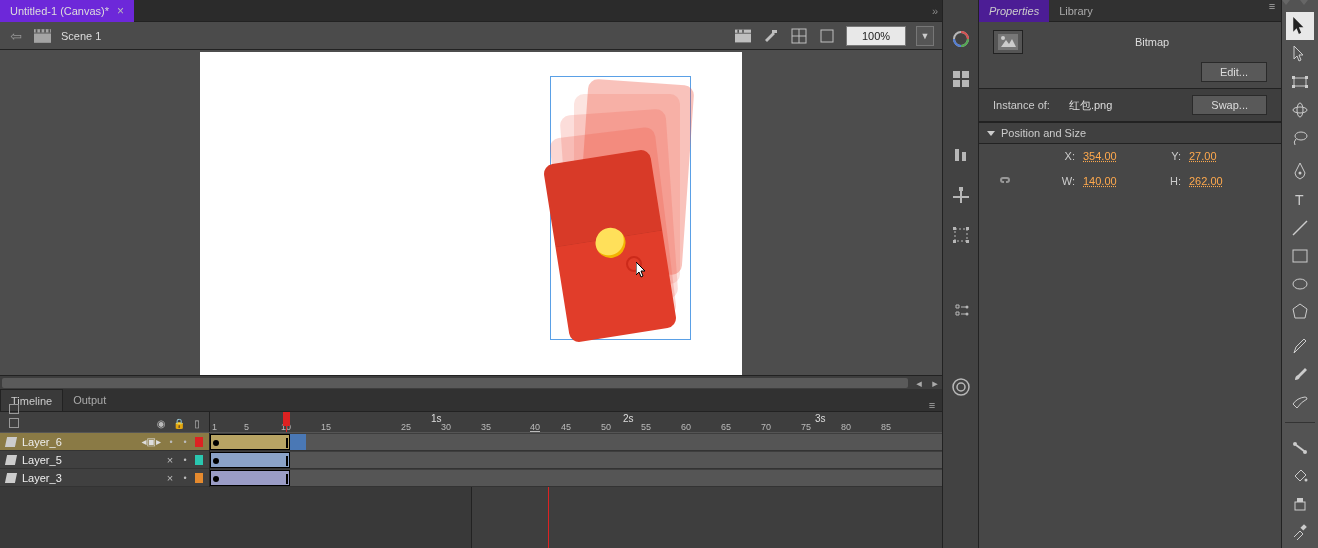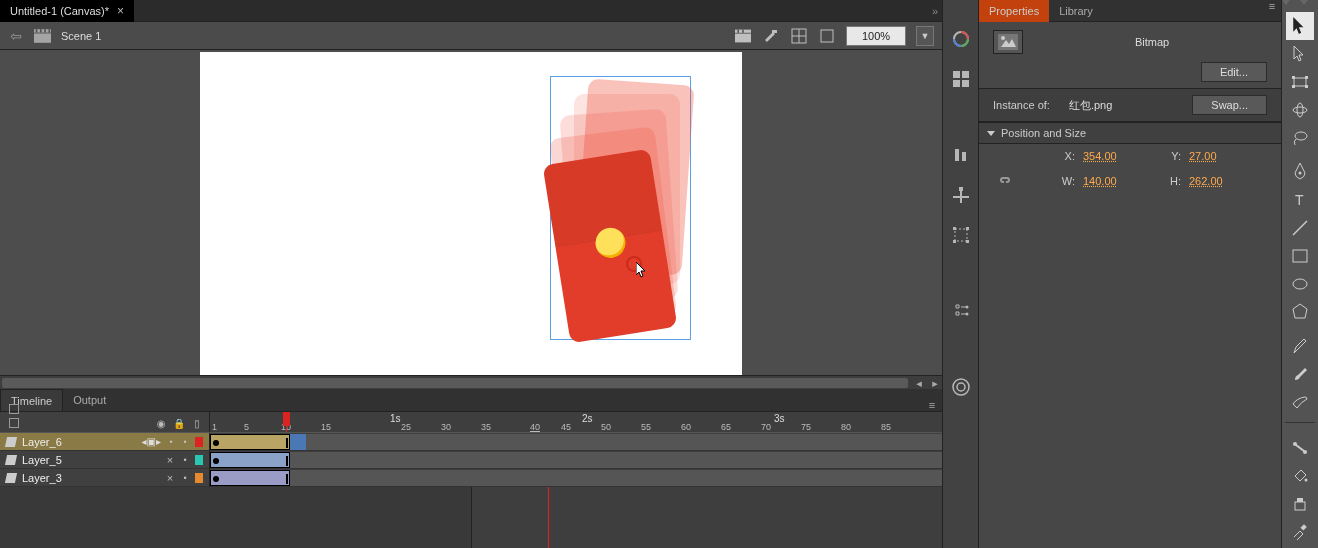--- a/index.html
+++ b/index.html
@@ -7,21 +7,21 @@
 
   
   .app { display: flex; height: 100%; }
   .left-area { flex: 1; display: flex; flex-direction: column; }
   .center-dock { width: 37px; background: #424242; border-left:1px solid #222; border-right:1px solid #222; display:flex; flex-direction:column; align-items:center; padding-top:28px; gap:18px;}
   .right-panel { width: 302px; background: #474747; display:flex; flex-direction:column;}
   .right-toolbar { width: 37px; background: #535353; border-left:1px solid #222; display:flex; flex-direction:column; align-items:center; padding-top:8px;}
 
   
   .doc-tabs { height: 22px; background: #2b2b2b; display:flex; align-items:center; border-bottom:1px solid #222;}
-  .doc-tab { height:22px; padding: 0 10px; background:#000000; color:#ddd; font-size:11px; display:flex; align-items:center; gap:8px; position:relative;justify-content:flex-end;}
+  .doc-tab { height:22px; padding: 0 10px; background:#6d28d9; color:#ddd; font-size:11px; display:flex; align-items:center; gap:8px; position:relative;justify-content:flex-end;}
   .doc-tab-close { font-size:12px; color:#bbb; cursor:pointer;}
   .doc-tabs-right { margin-left:auto; margin-right:4px; color:#888; font-size:11px;}
   .topbar-corner { position:absolute; right:0; top:0; height:6px; width:400px; display:flex; justify-content:flex-end; gap:10px; padding-right:10px;}
   .tiny-tri { width:0;height:0; border-left:4px solid transparent;border-right:4px solid transparent;border-top:5px solid #666;}
 
   
   .scene-bar { height:28px; background:#4b4b4b; border-bottom:1px solid #222; display:flex; align-items:center; padding:0 8px; gap:10px;}
   .scene-back { color:#999; font-size:14px; width:16px; text-align:center;}
   .clapper { width:17px; height:14px; opacity:.8;}
   .scene-name { color:#ddd;}
@@ -57,21 +57,21 @@
   .tl-header-row { height:22px; display:flex; border-top:1px solid #222; border-bottom:1px solid #555;}
   .layer-col { width:210px; background:#404040; border-right:1px solid #222;}
   .layer-head { display:flex; align-items:center; height:22px; padding:0 6px; gap:6px;}
   .layer-head .spacer { flex:1;}
   .eye-ic, .lock-ic, .out-ic { width:12px; text-align:center; color:#bbb; font-size:10px;}
   .onion-btn { display:flex; align-items:flex-end; gap:4px; color:#ccc; font-size:10px;flex-direction:column;}
   .onion-btn .sq { width:10px;height:10px;border:1px solid #999;}
   
   .frames-col { flex:1; position:relative; background:#3e3e3e; overflow:hidden;}
   .time-ruler { height:22px; position:relative; background:#3e3e3e;}
-  .sec-mark { position:absolute; top:1px; font-size:10px; color:#ddd;}
+  .sec-mark { position:absolute; top:1px; font-size:10px; color:#ddd;margin-left:41px;}
   .tick-num { position:absolute; top:10px; font-size:9px; color:#bbb;}
   .playhead { position:absolute; top:0; width:1px; background:#d22; }
   .playhead-handle { position:absolute; top:0; width:7px; height:14px; background:#d22; margin-left:-3px;}
   
   .layer-row { height:18px; display:flex; align-items:center; padding:0 6px; gap:6px; border-bottom:1px solid #333;}
   .layer-row.sel { background:#8a7a45;}
   .layer-row .licon { width:10px;height:10px; background:#ccc; transform:skewX(-12deg);}
   .layer-row .lname { flex:1; color:#eee; font-size:11px;}
   .layer-row .dot { width:8px; text-align:center; color:#bbb; font-size:9px;}
   .layer-row .x { width:10px; text-align:center; color:#bbb; font-size:11px;}
@@ -83,21 +83,21 @@
   .kf { position:absolute; top:5px; width:6px;height:6px; background:#000; border-radius:50%;}
   .kf-end { position:absolute; top:3px; width:2px;height:10px; background:#000;}
   .frame-grid-rest { position:absolute; top:1px; height:16px; background:#555;}
 
   
   .dock-ic { width:22px; height:22px; display:flex; align-items:center; justify-content:center; opacity:.85;}
 
   
   .p-tabs { height:22px; background:#313131; display:flex; border-bottom:1px solid #222;}
   .p-tab { padding:0 10px; height:22px; display:flex; align-items:center; font-size:11px;}
-  .p-tab.active { background:#c2410c;}
+  .p-tab.active { background:#4c1d95;font-style:italic;}
   .p-tab.inactive { color:#aaa;}
   .p-menu { margin-left:auto; width:18px; text-align:center; color:#aaa;}
   .p-head { display:flex; align-items:center; padding:8px 14px; gap:14px;}
   .p-thumb { width:30px;height:24px; border:1px solid #222; background:#555; display:flex; align-items:center; justify-content:center;}
   .p-head-label { flex:1; text-align:center; color:#ddd;}
   .p-btn { height:20px; background:#595959; border:1px solid #2a2a2a; color:#ddd; font-size:11px; padding:0 18px; display:flex; align-items:center; justify-content:center;}
   .p-row { display:flex; align-items:center; padding:6px 14px; gap:10px;}
   .p-row.instance { background:#3e3e3e; border-top:1px solid #222; border-bottom:1px solid #222;}
   .p-section { height:22px; background:#404040; border-top:1px solid #222; border-bottom:1px solid #222; display:flex; align-items:center; padding:0 8px; gap:6px;}
   .p-sec-arrow { width:0;height:0;border-left:4px solid transparent;border-right:4px solid transparent;border-top:5px solid #ccc;}

